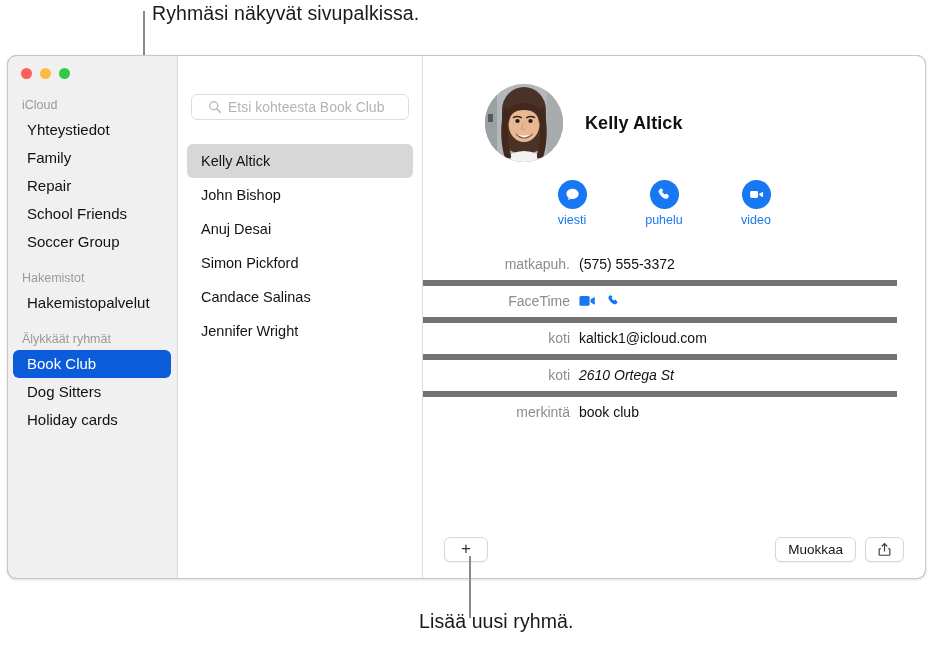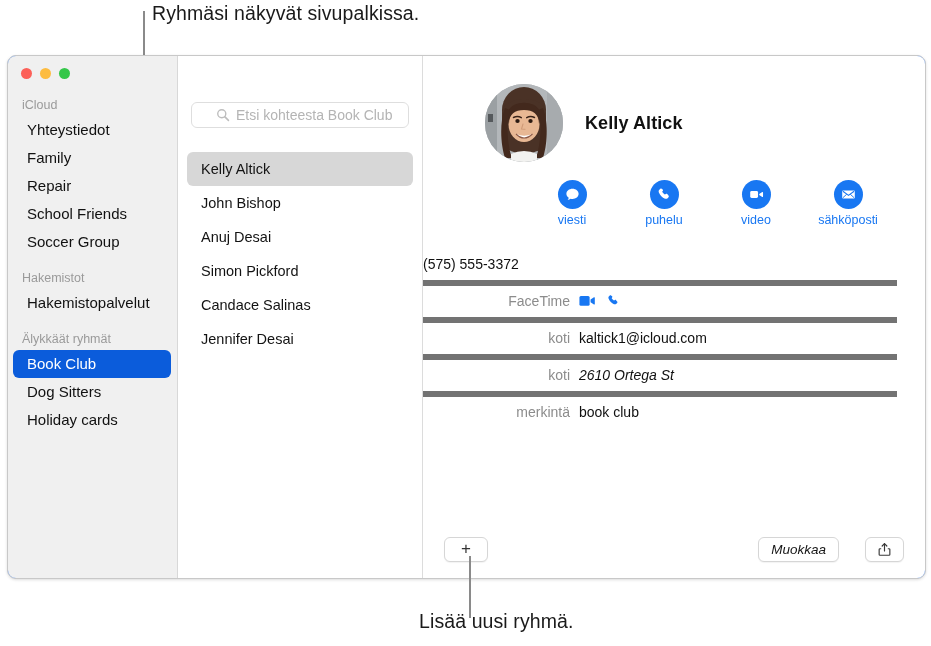--- a/index.html
+++ b/index.html
@@ -101,27 +101,27 @@
   #list-column {
     width: 245px;
     flex: 0 0 245px;
     background: #ffffff;
     border-right: 1px solid #dcdcdc;
     box-sizing: border-box;
     padding-top: 34px;
     position: relative;
   }
   #search-field {
-    margin: 12px 13px;
+    margin: 4px 13px;
     height: 26px;
     border: 1px solid #dedede;
     border-radius: 6px;
     display: flex;
     align-items: center;
-    padding: 0 24px;
+    padding: 0 16px;
     box-sizing: border-box;
     background: #ffffff;
   }
   #search-field .search-icon {
     width: 14px;
     height: 14px;
     flex: 0 0 14px;
     margin-right: 6px;
     opacity: 0.45;
   }
@@ -259,21 +259,21 @@
     box-shadow: 0 1px 1px rgba(0,0,0,0.05);
     box-sizing: border-box;
   }
   #add-group-button {
     width: 44px;
     font-size: 17px;
     color: #333333;
     line-height: 1;
     padding-bottom: 2px;
   }
-  .bottom-right { margin-left: auto; display: flex; gap: 26px; align-items: center; font-style: italic; }
+  .bottom-right { margin-left: auto; display: flex; gap: 9px; align-items: center; }
   #edit-button {
     padding: 0 12px;
     font-size: 13.5px;
     color: #151515;
   }
   #share-button { width: 39px; }
   #share-button svg { width: 15px; height: 15px; display: block; }
 </style>
 </head>
 <body>
@@ -320,21 +320,21 @@
       </span>
       <span id="search-input-text">Etsi kohteesta Book Club</span>
     </div>
 
     <div id="contact-list">
       <div class="contact-row selected">Kelly Altick</div>
       <div class="contact-row">John Bishop</div>
       <div class="contact-row">Anuj Desai</div>
       <div class="contact-row">Simon Pickford</div>
       <div class="contact-row">Candace Salinas</div>
-      <div class="contact-row">Jennifer Desai</div>
+      <div class="contact-row">Jennifer Wright</div>
     </div>
   </div>
 
   <div id="detail-pane">
 
     <div id="detail-header">
       <div id="avatar">
         <svg viewBox="0 0 78 78" preserveAspectRatio="xMidYMid slice">
           <rect x="0" y="0" width="78" height="78" fill="#b3b7ba"></rect>
           <rect x="0" y="0" width="12" height="78" fill="#9ba0a3"></rect>
@@ -378,34 +378,25 @@
       </div>
       <div class="action-btn">
         <div class="action-circle">
           <svg viewBox="0 0 20 20">
               <rect x="2.6" y="6" width="9.2" height="8" rx="1.7" fill="#ffffff"></rect>
               <path d="M13.2 9.4l3.6-2.3c.4-.3.9 0 .9.5v4.8c0 .5-.5.8-.9.5l-3.6-2.3z" fill="#ffffff"></path>
             </svg>
         </div>
         <div class="action-label">video</div>
       </div>
-      <div class="action-btn">
-        <div class="action-circle">
-          <svg viewBox="0 0 20 20">
-              <rect x="2.6" y="5.3" width="14.8" height="9.4" rx="1.2" fill="#ffffff"></rect>
-              <path d="M3.4 6.2L10 11l6.6-4.8" stroke="#1877f2" stroke-width="1.3" fill="none" stroke-linejoin="round"></path>
-              <path d="M3.4 13.8L8 9.6M16.6 13.8L12 9.6" stroke="#1877f2" stroke-width="1.1" fill="none"></path>
-            </svg>
-        </div>
-        <div class="action-label">sähköposti</div>
-      </div>
     </div>
 
     <div id="info-table">
       <div class="info-row">
+        <div class="info-label">matkapuh.</div>
         <div class="info-value">(575) 555-3372</div>
       </div>
       <div class="info-row">
         <div class="info-label">FaceTime</div>
         <div class="info-value ft-icons">
           <span>
             <svg width="17" height="12" viewBox="0 0 20 14">
                 <rect x="0.5" y="1" width="12" height="11.6" rx="1.8" fill="#1877f2"></rect>
                 <path d="M13.6 5.2l4-2.6c.5-.3 1 0 1 .5v7.3c0 .6-.5.9-1 .6l-4-2.6z" fill="#1877f2"></path>
               </svg>

